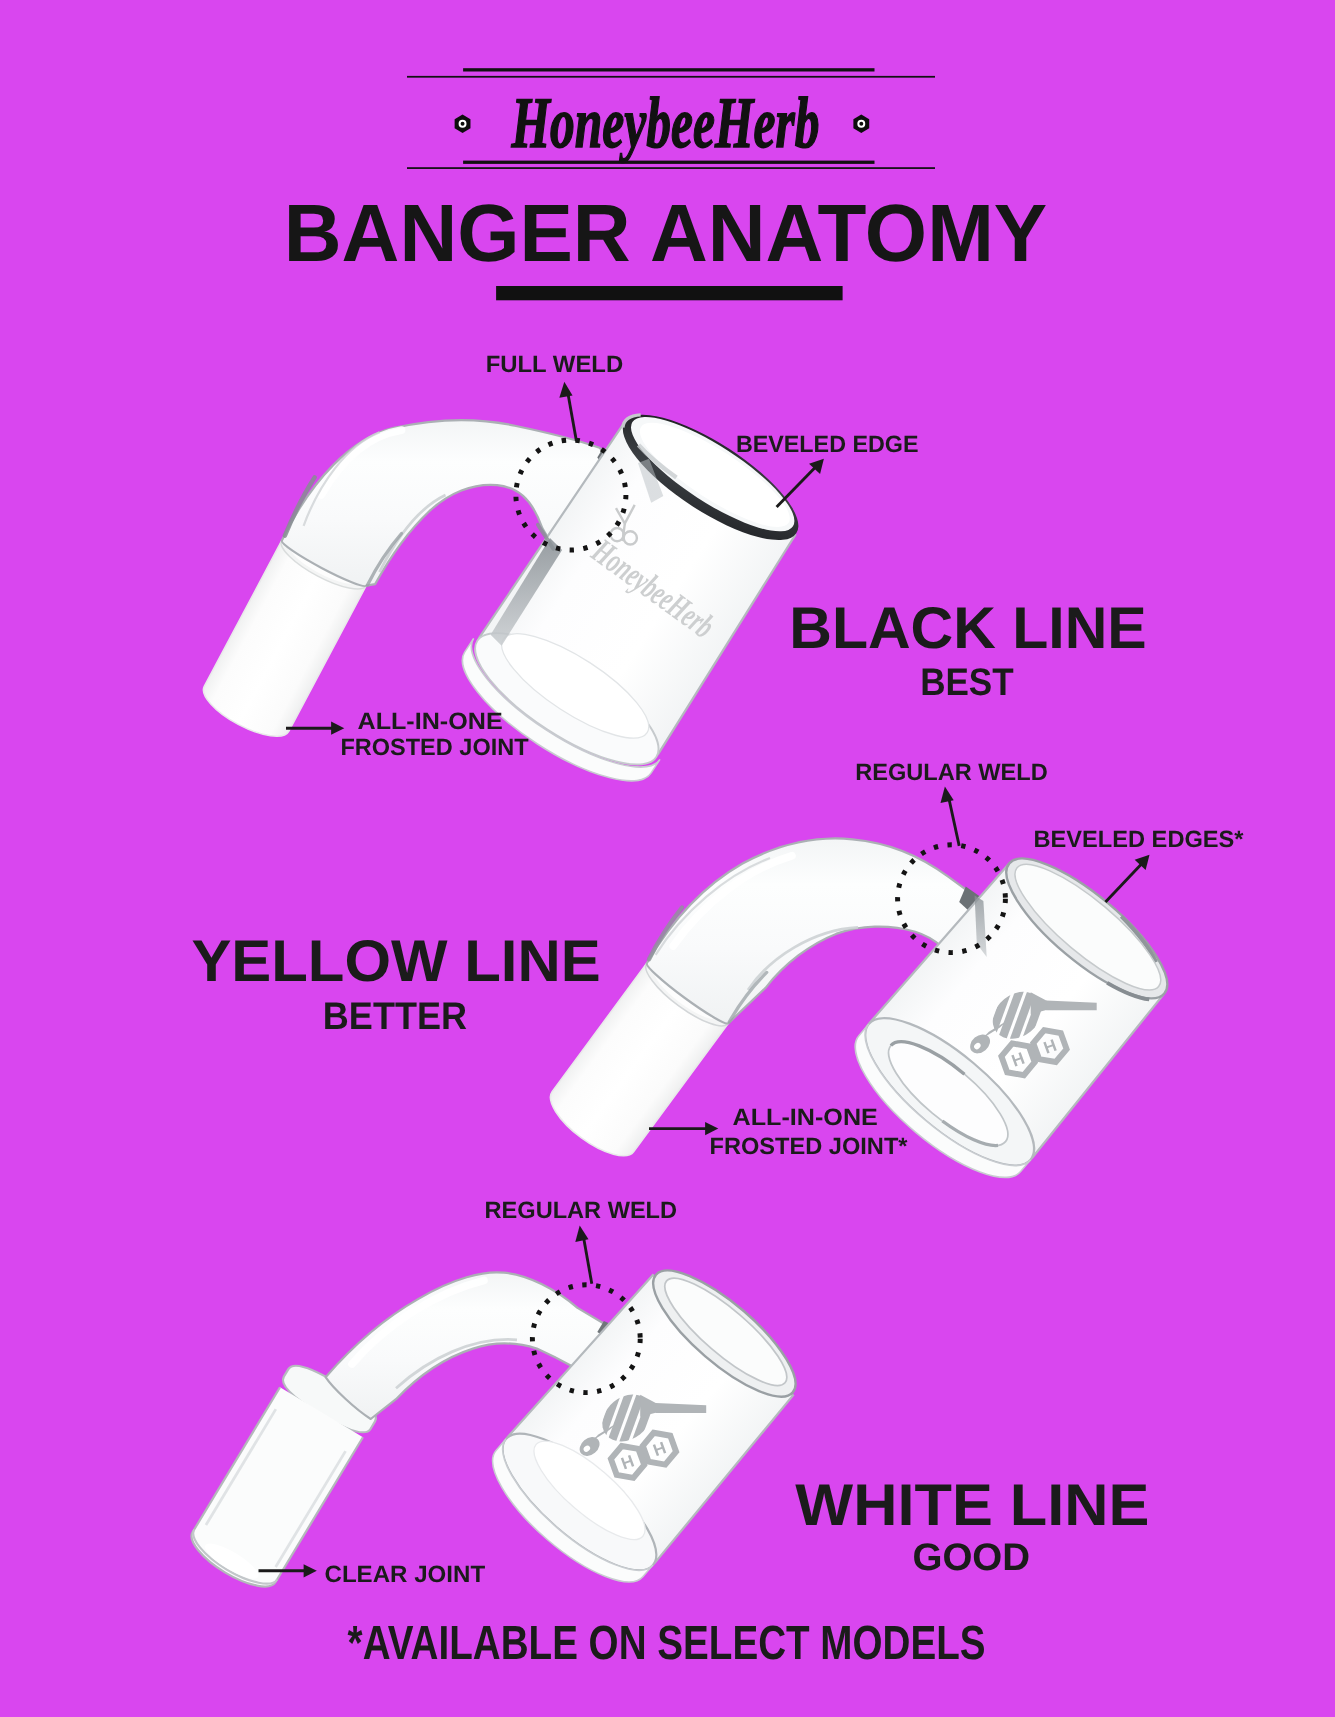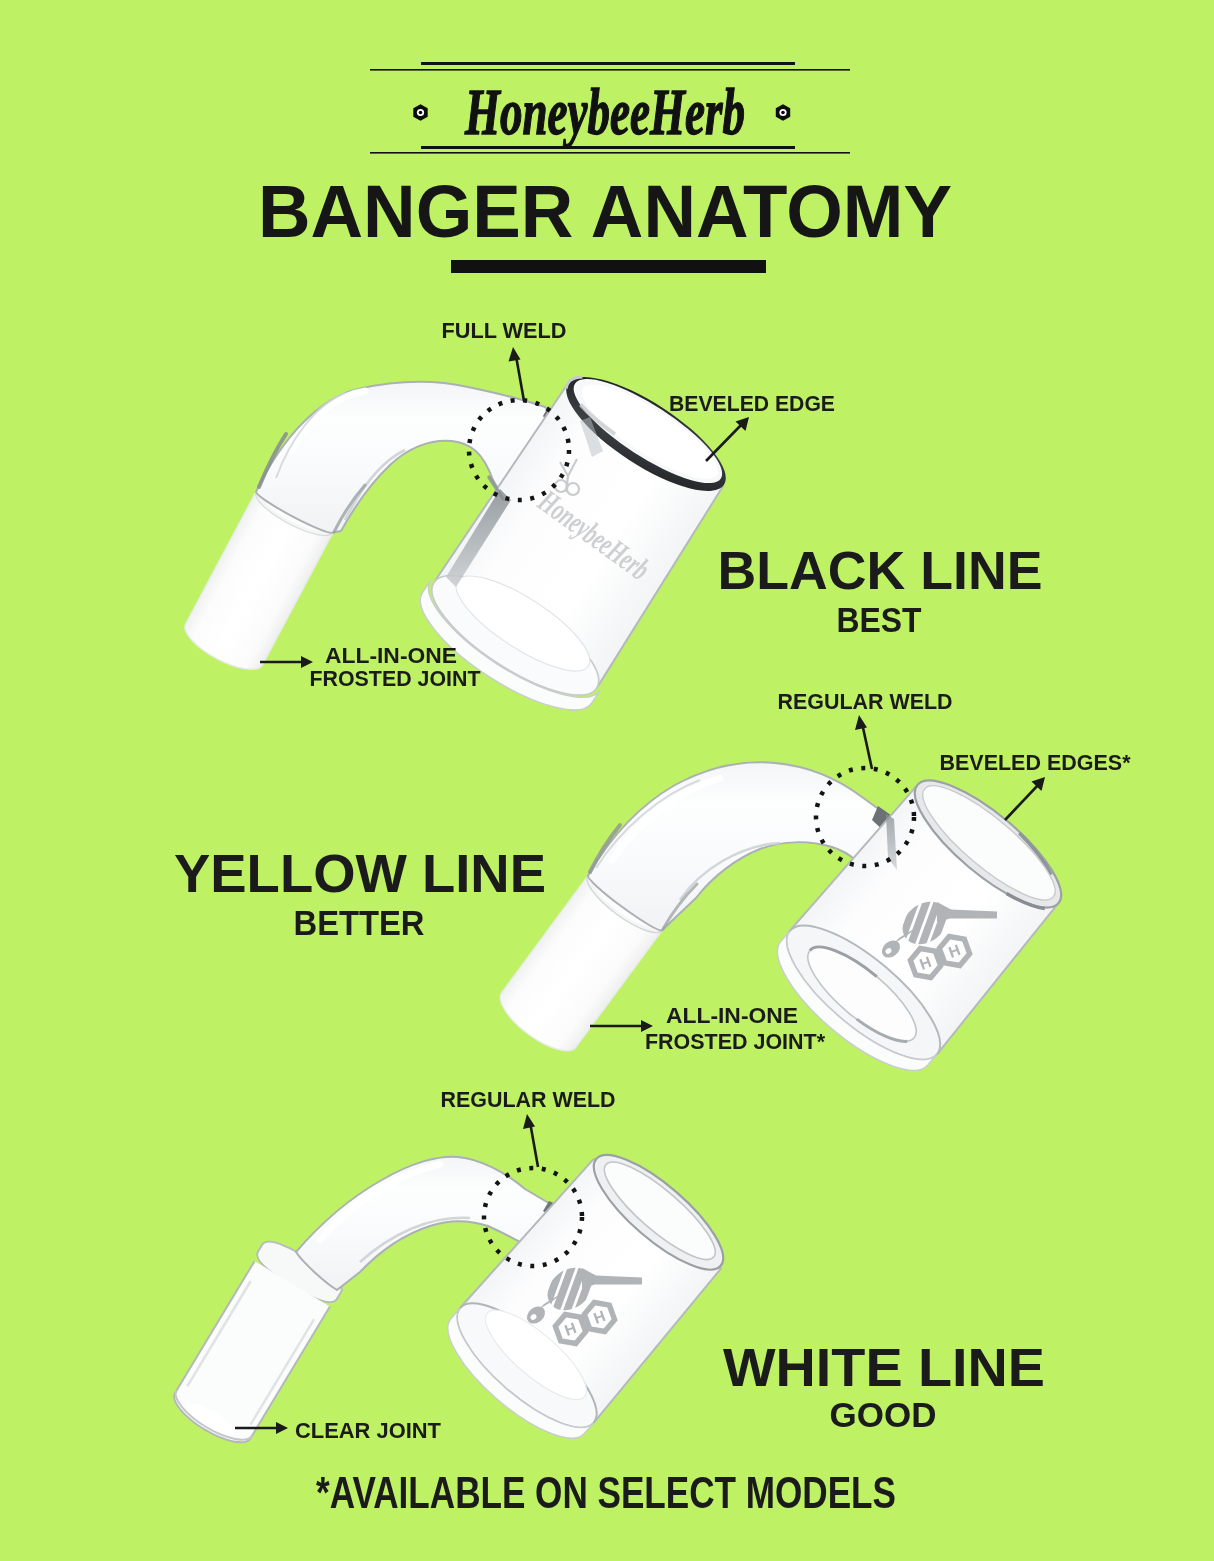--- a/index.html
+++ b/index.html
@@ -1,16 +1,16 @@
 <!DOCTYPE html>
 <html><head>
 <meta charset="utf-8">
 <style>
   html,body{margin:0;padding:0;background:#ffffff;}
-  #page{position:relative;width:1214px;height:1561px;background:#bef264;overflow:hidden;
+  #page{position:relative;width:1214px;height:1561px;background:#d946ef;overflow:hidden;
         font-family:"Liberation Sans", sans-serif;}
   svg{position:absolute;left:0;top:0;}
   text{font-family:"Liberation Sans", sans-serif;}
 </style>
 </head>
 <body>
 <div id="page">
 <svg width="1214" height="1561" viewBox="0 0 1214 1561">
 <defs>
   <linearGradient id="frost" x1="0" y1="0" x2="1" y2="0">

